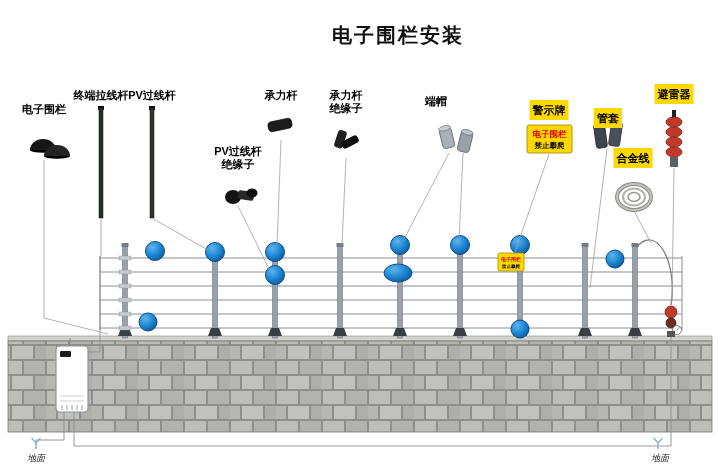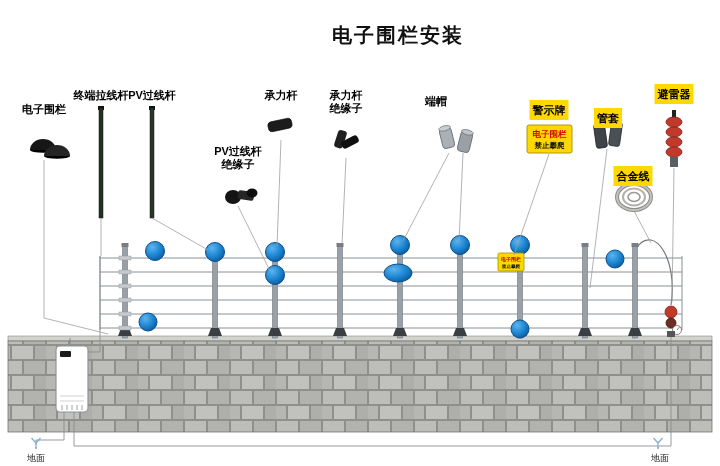--- a/index.html
+++ b/index.html
@@ -13,21 +13,21 @@
   }
   .lbl{
     position:absolute;transform:translateX(-50%);
     font-size:11px;font-weight:bold;color:#000;
     white-space:nowrap;text-align:center;line-height:13px;
   }
   .lbl .line{display:block;}
   .hl{background:#ffd800;padding:4px 3px;}
   .gnd{
     position:absolute;transform:translateX(-50%);
-    font-size:9px;color:#222;white-space:nowrap;
+    font-size:9px;color:#222;white-space:nowrap;font-style:italic;
   }
   svg{position:absolute;left:0;top:0;}
 </style>
 </head>
 <body>
 
 <div class="stage">
 
   <svg width="720" height="466" viewBox="0 0 720 466">
     <defs>
@@ -263,18 +263,18 @@
   </div>
   <div class="lbl" style="left:281px;top:89px">承力杆</div>
   <div class="lbl" style="left:346px;top:89px">
     <span class="line">承力杆</span>
     <span class="line">绝缘子</span>
   </div>
   <div class="lbl" style="left:436px;top:95px">端帽</div>
   <div class="lbl" style="left:549px;top:104px"><span class="hl">警示牌</span></div>
   <div class="lbl" style="left:608px;top:112px"><span class="hl">管套</span></div>
   <div class="lbl" style="left:674px;top:88px"><span class="hl">避雷器</span></div>
-  <div class="lbl" style="left:633px;top:170px"><span class="hl">合金线</span></div>
+  <div class="lbl" style="left:633px;top:152px"><span class="hl">合金线</span></div>
 
   <div class="gnd" style="left:36px;top:452px">地面</div>
   <div class="gnd" style="left:660px;top:452px">地面</div>
 
 </div>
 
 </body></html>

